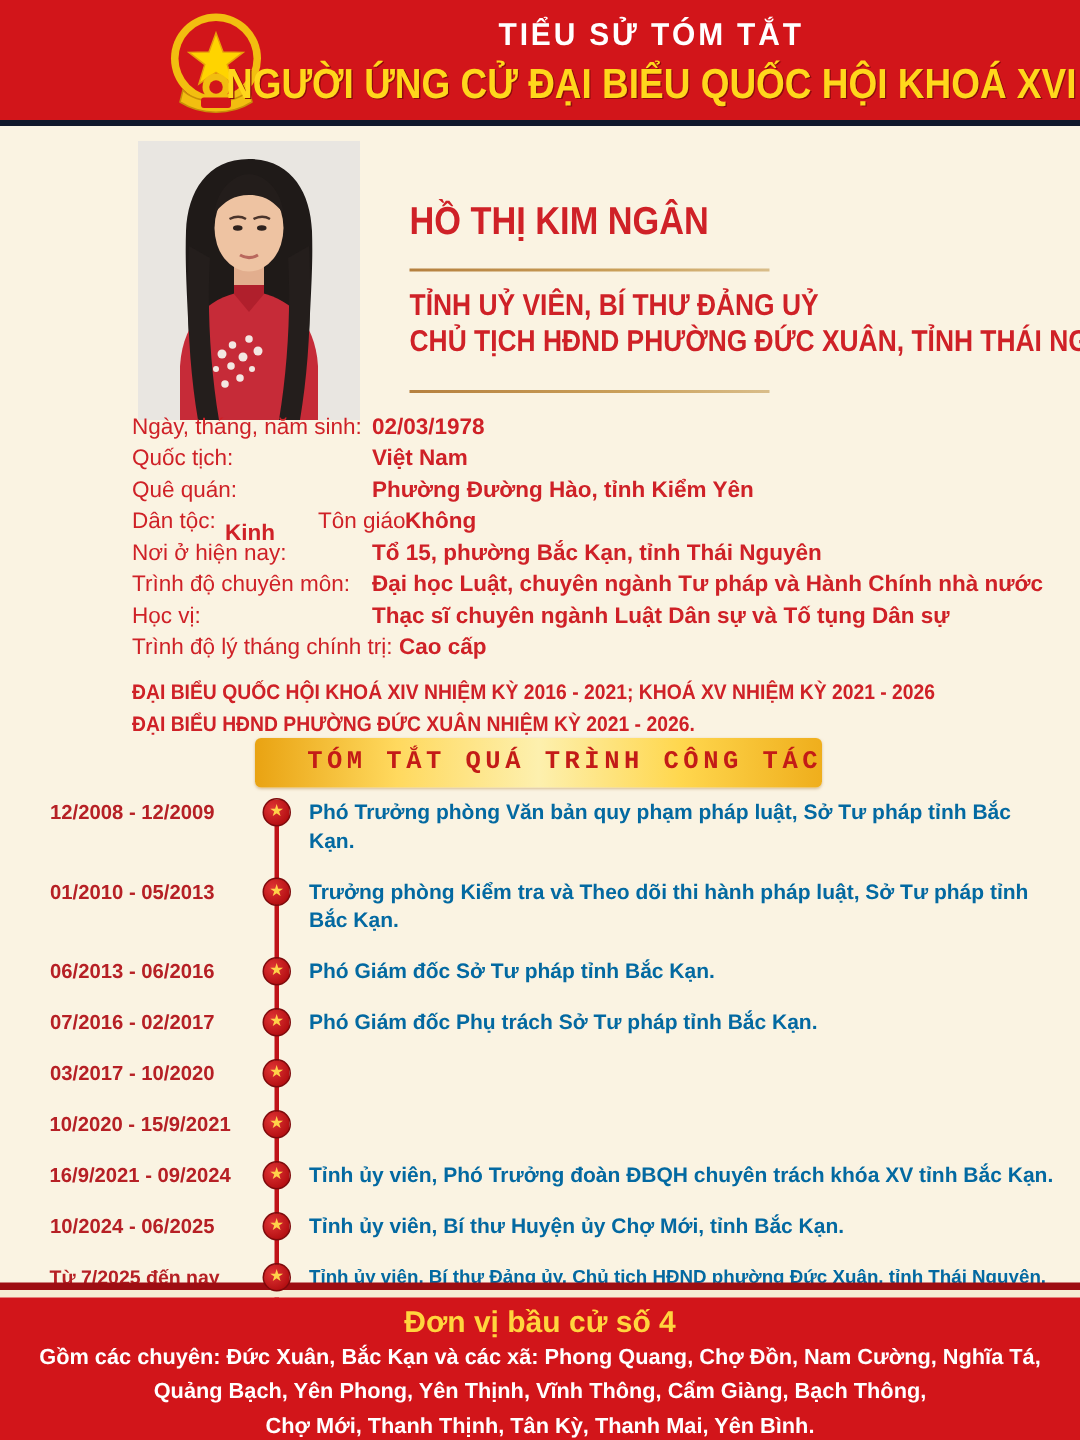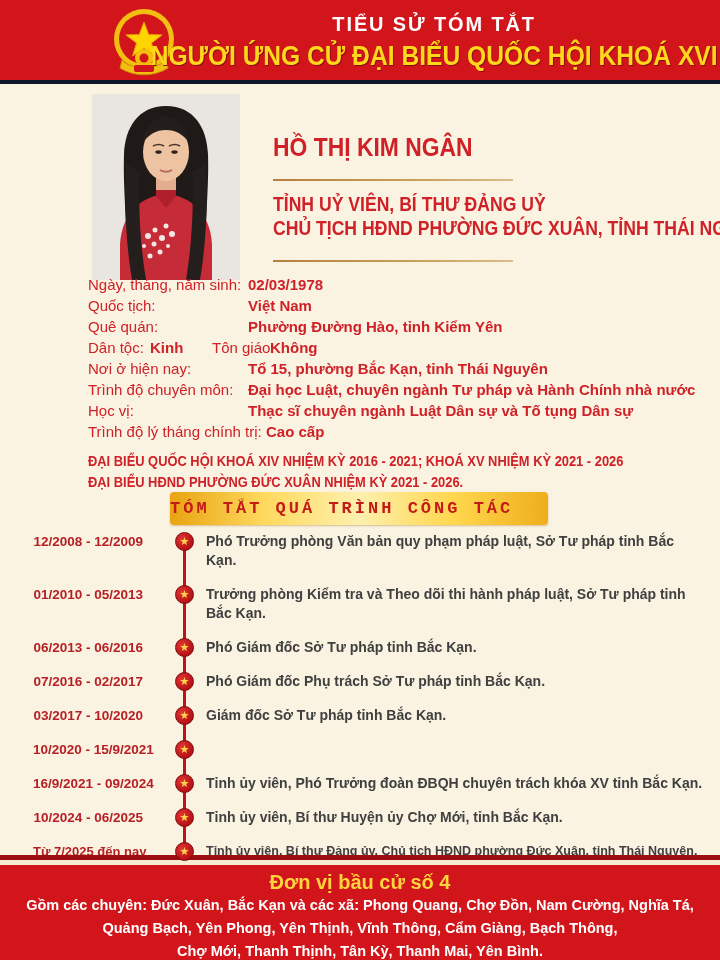--- a/index.html
+++ b/index.html
@@ -31,46 +31,46 @@
              background:linear-gradient(90deg,#b5803f,#caa05a 60%,#d9bd8a); }
   .cand-title { margin-top:11px; color:#cf2127; font-weight:bold; font-size:20px;
                 line-height:24px; white-space:nowrap;
                 transform:scaleX(0.88); transform-origin:left; }
   .divider2 { margin-top:20px; }
 
   .info { position:absolute; left:88px; top:188px; width:616px; color:#cf2127; font-size:15px; }
   .irow { position:relative; height:21px; }
   .ilabel { position:absolute; left:0; top:0; white-space:nowrap; }
   .ivalue { position:absolute; left:160px; top:0; font-weight:bold; white-space:nowrap; }
-  .ivalue-inline { position:absolute; left:62px; top:0; font-weight:bold; }
+  .ivalue-inline { position:absolute; left:62px; top:8px; font-weight:bold; }
   .ilabel2 { position:absolute; left:124px; top:0; }
   .ivalue2 { position:absolute; left:182px; top:0; font-weight:bold; }
   .highlight { margin-top:7px; font-weight:bold; font-size:14px; line-height:21px;
                white-space:nowrap; transform:scaleX(0.92); transform-origin:left; }
 
   
   .banner { position:absolute; left:170px; top:404px; width:378px; height:33px;
-            border-radius:4px; display:flex; align-items:center; justify-content:flex-start;
+            border-radius:4px; display:flex; align-items:center; justify-content:flex-end;
             background:linear-gradient(90deg,#e9a312,#ffd95e 25%,#fdf0ae 50%,#ffd74e 75%,#efae1c);
             box-shadow:0 1px 2px rgba(150,90,0,.35); }
   .banner-text { font-family:"Liberation Mono", monospace; font-weight:bold; font-size:17px;
                  letter-spacing:3px; color:#c31b17; white-space:nowrap; }
 
   
   .timeline { position:absolute; left:33px; top:444px; width:678px; }
   .t-line { position:absolute; left:150px; top:10px; bottom:8px; width:3px; background:#c01218; }
   .t-item { display:flex; align-items:flex-start; margin-bottom:15px; position:relative; }
   .t-date { width:110px; text-align:right; font-weight:bold; font-size:13.5px;
             color:#b62025; white-space:nowrap; line-height:19px; }
   .t-badge { margin-left:32px; width:19px; height:19px; border-radius:50%; flex:none;
              background:radial-gradient(circle at 35% 35%, #e03535, #b40f12 75%);
              border:1px solid #7d0a0c; display:flex; align-items:center; justify-content:center;
              color:#ffd24a; font-size:11px; line-height:1; position:relative; z-index:1; }
   .t-desc { margin-left:12px; width:500px; font-weight:bold; font-size:14px;
-            color:#404040; line-height:19px; }
+            color:#0369a1; line-height:19px; }
   .t-item:last-child .t-desc { font-size:12.5px; }
   .t-item:last-child .t-date { font-size:13px; }
 
   
   .footer-rule { position:absolute; left:0; top:855px; width:720px; height:5px; background:#9e0d12; }
   .footer-gap  { position:absolute; left:0; top:860px; width:720px; height:5px; background:#f6ecd2; }
   .footer { position:absolute; left:0; top:865px; width:720px; height:117px;
             background:#d2151a; text-align:center; color:#ffffff; }
   .footer-title { margin-top:6px; color:#ffd53e; font-weight:bold; font-size:20px; }
   .footer-line { font-weight:bold; font-size:14.5px; line-height:23px; }
@@ -207,21 +207,20 @@
         <div class="t-desc">Phó Giám đốc Sở Tư pháp tỉnh Bắc Kạn.</div>
       </div>
       <div class="t-item">
         <div class="t-date">07/2016 - 02/2017</div>
         <div class="t-badge">★</div>
         <div class="t-desc">Phó Giám đốc Phụ trách Sở Tư pháp tỉnh Bắc Kạn.</div>
       </div>
       <div class="t-item">
         <div class="t-date">03/2017 - 10/2020</div>
         <div class="t-badge">★</div>
-        <div class="t-desc">Giám đốc Sở Tư pháp tỉnh Bắc Kạn.</div>
       </div>
       <div class="t-item">
         <div class="t-date">10/2020 - 15/9/2021</div>
         <div class="t-badge">★</div>
       </div>
       <div class="t-item">
         <div class="t-date">16/9/2021 - 09/2024</div>
         <div class="t-badge">★</div>
         <div class="t-desc">Tỉnh ủy viên, Phó Trưởng đoàn ĐBQH chuyên trách khóa XV tỉnh Bắc Kạn.</div>
       </div>

